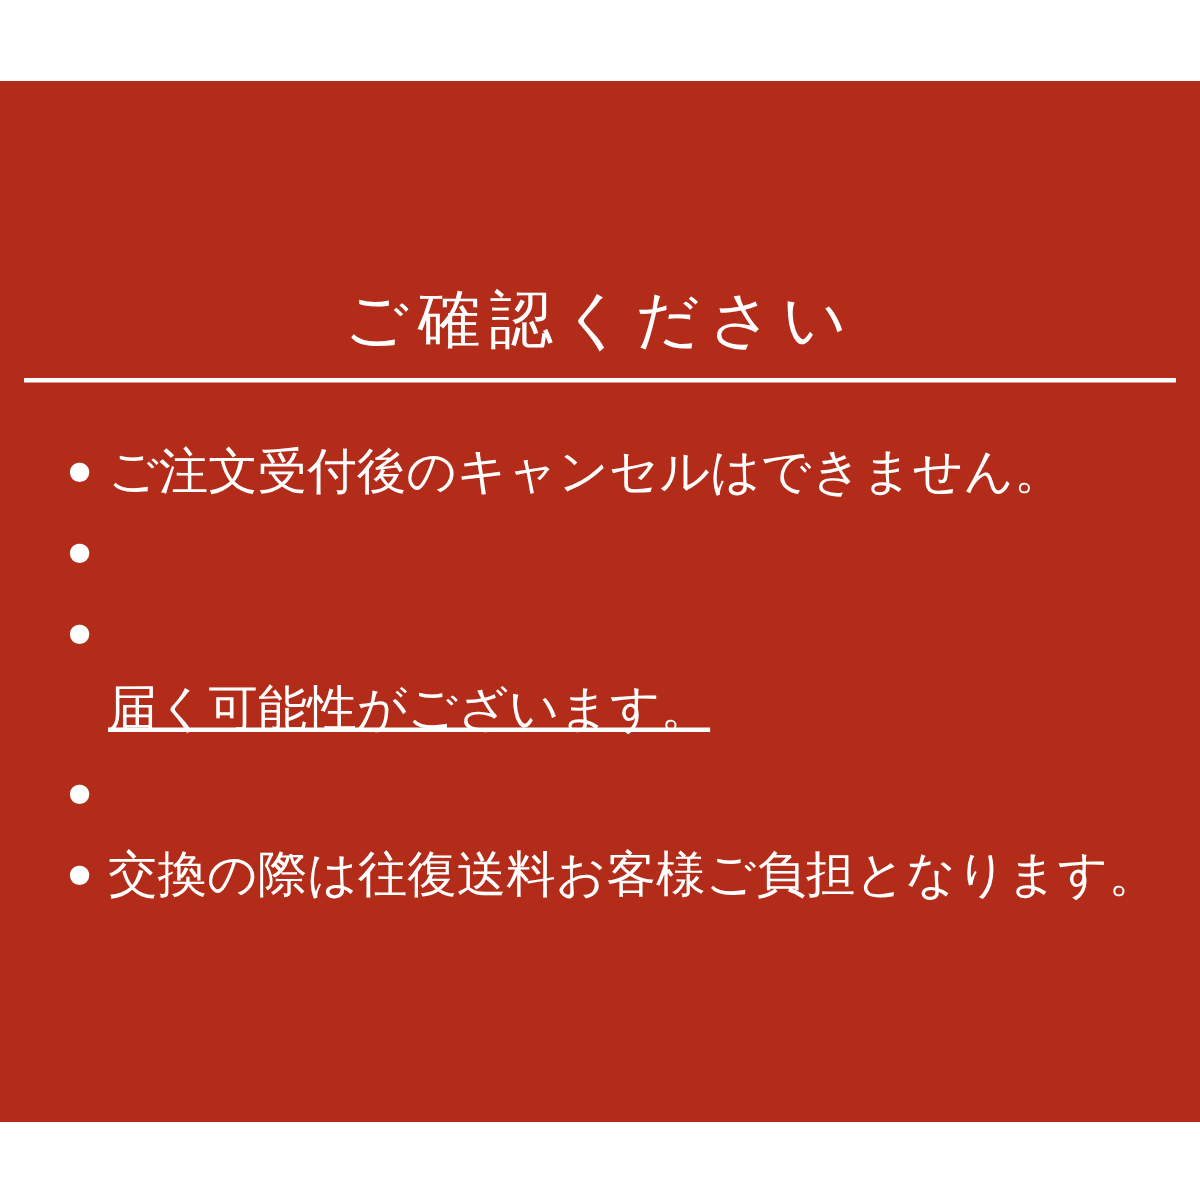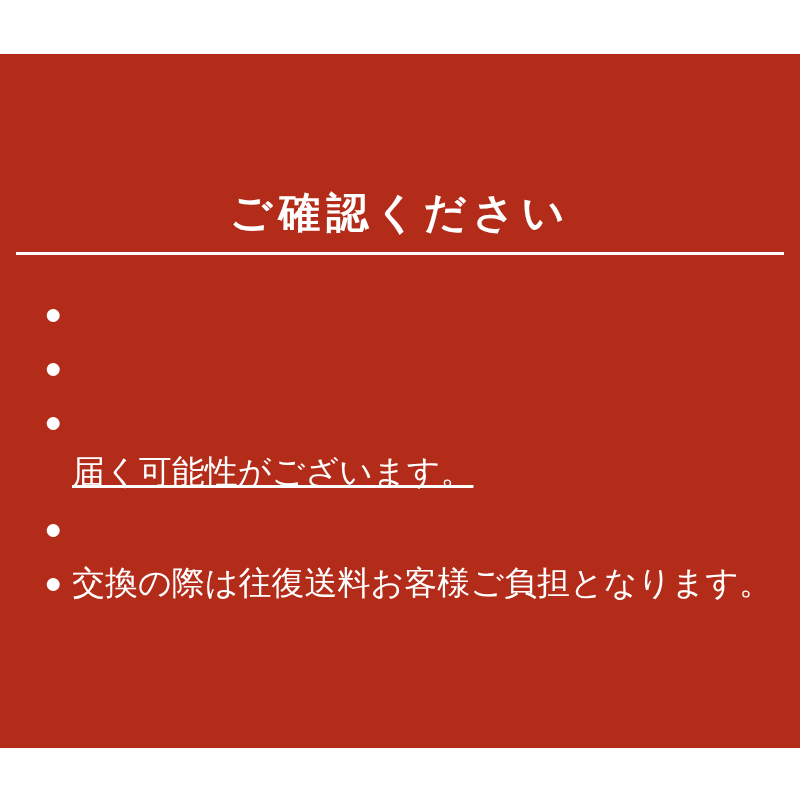--- a/index.html
+++ b/index.html
@@ -24,21 +24,21 @@
     background: #b22c19;
     color: #ffffff;
     box-sizing: border-box;
   }
   .title {
     margin: 134px 0 0 0;
     padding: 0;
     text-align: center;
     font-size: 42px;
     line-height: 50px;
-    font-weight: bold;
+    font-weight: normal;
     letter-spacing: 6px;
     color: #ffffff;
   }
   .divider {
     margin: 14px 16px 0 16px;
     height: 3px;
     background: #ffffff;
   }
   .list {
     margin-top: 33px;
@@ -78,20 +78,21 @@
   <div class="red-panel">
 
     <h1 class="title">ご確認ください</h1>
 
     <div class="divider"></div>
 
     <div class="list">
 
       <div class="row">
         <span class="bullet">●</span>
+        <span class="text">ご注文受付後のキャンセルはできません。</span>
       </div>
 
       <div class="row">
         <span class="bullet">●</span>
       </div>
 
       <div class="row">
         <span class="bullet">●</span>
       </div>
 

